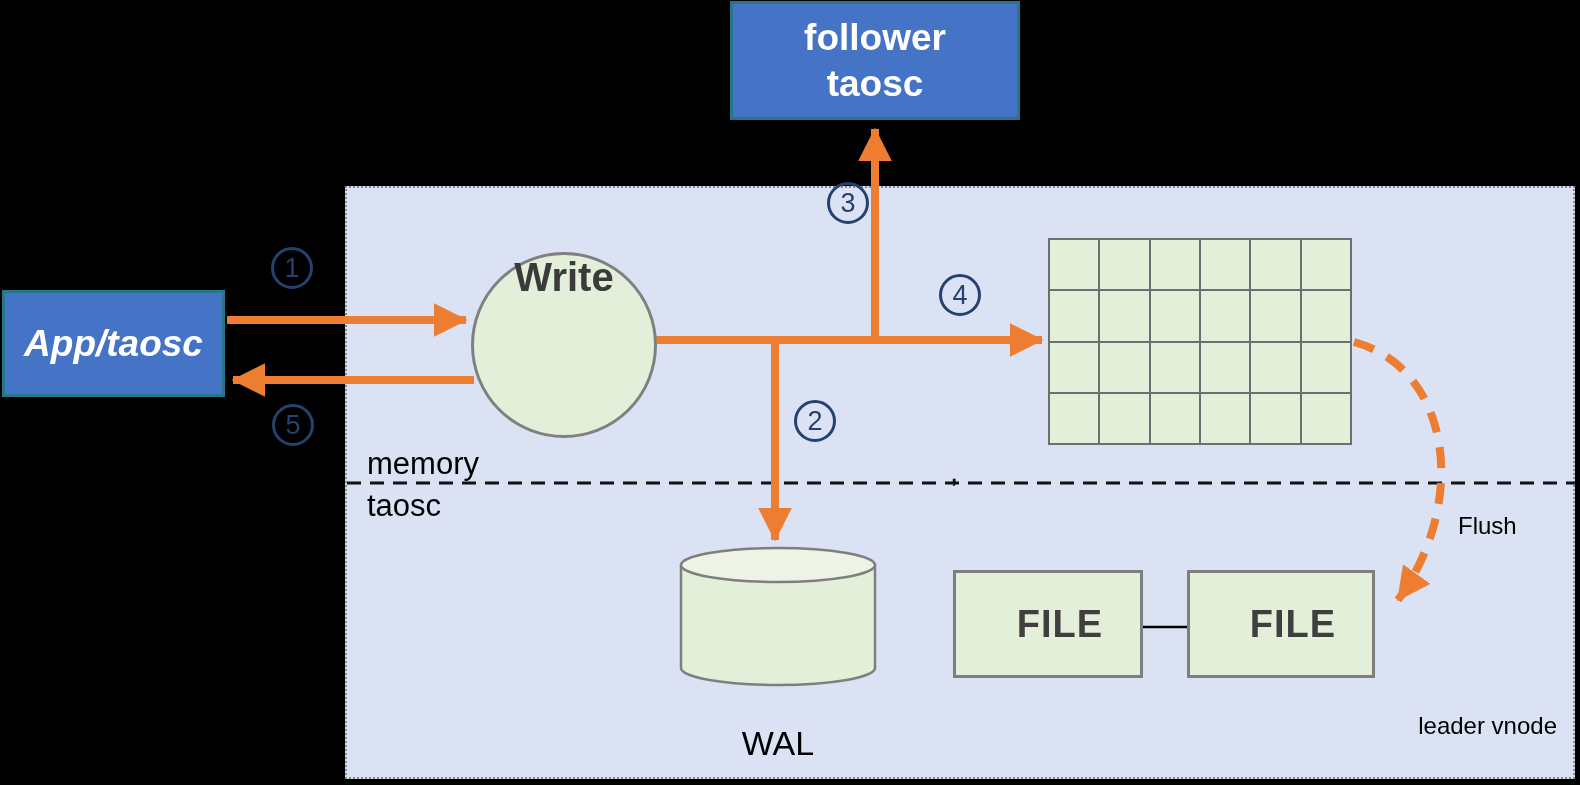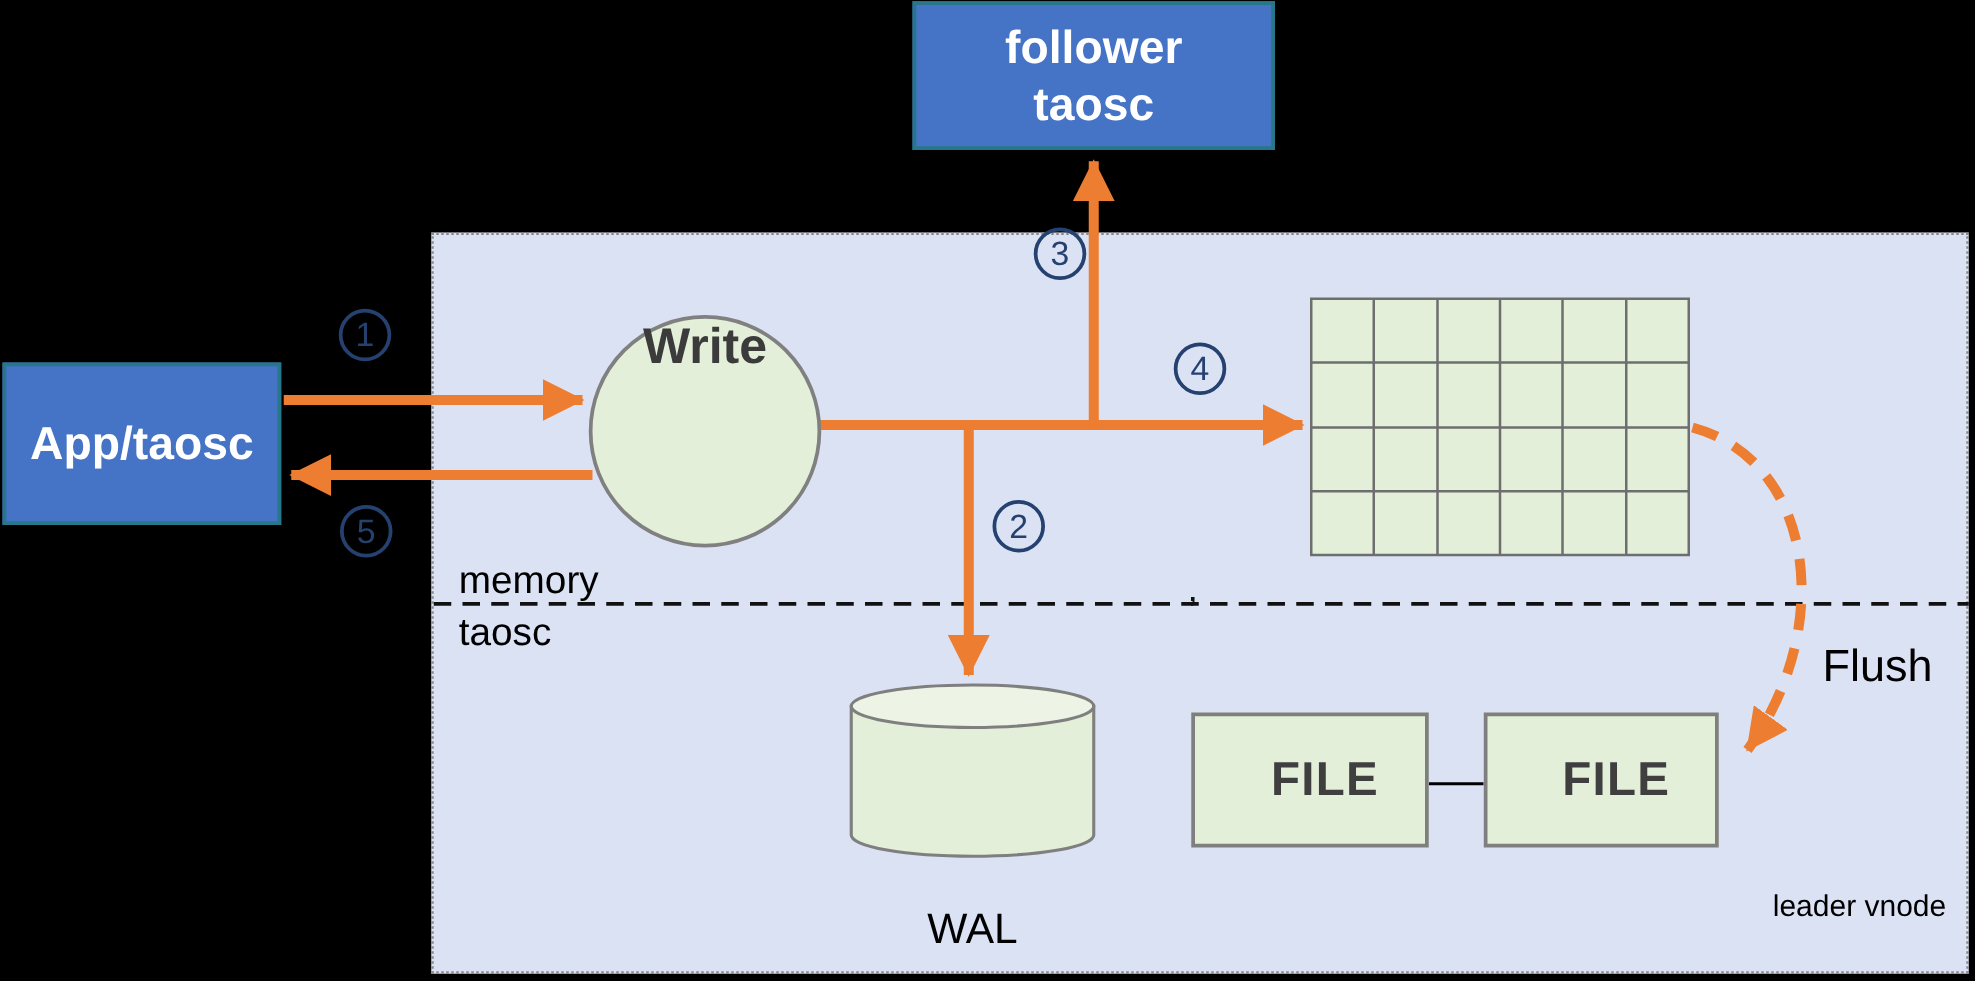--- a/index.html
+++ b/index.html
@@ -14,21 +14,21 @@
     background:#dbe2f4;border:2px dotted #8a8a8a;
   }
   
   .blue-box{
     background:#4573c5;border:3px solid #27768a;
     color:#fff;font-weight:bold;font-size:37px;line-height:1.23;
     display:flex;flex-direction:column;align-items:center;justify-content:center;
     text-align:center;box-sizing:border-box;
   }
   #follower-box{left:730px;top:1px;width:290px;height:119px;}
-  #app-box{left:2px;top:290px;width:223px;height:130px;}
+  #app-box{left:2px;top:290px;width:223px;height:107px;font-style:italic;}
   
   #write-circle{
     left:471px;top:252px;width:186px;height:186px;border-radius:50%;
     background:#e4efd9;border:3px solid #808080;box-sizing:border-box;
     display:flex;justify-content:center;
     color:#3b3b3b;font-weight:bold;font-size:40px;
   }
   
   #mem-grid{
     left:1048px;top:238px;width:304px;height:207px;
@@ -43,21 +43,21 @@
     display:flex;align-items:center;justify-content:center;
     color:#3f3f3f;font-weight:bold;font-size:38px;letter-spacing:1px;padding-left:24px;
   }
   #file-box-1{left:953px;top:570px;width:190px;height:108px;}
   #file-box-2{left:1187px;top:570px;width:188px;height:108px;}
   
   .plain{color:#000;font-size:31px;white-space:nowrap;text-align:center;}
   #memory-label{left:367px;top:446px;}
   #disk-label{left:367px;top:488px;}
   #wal-label{left:678px;top:708px;width:200px;text-align:center;font-size:34px;margin-top:16px;}
-  #flush-label{left:1458px;top:512px;font-size:36px;}
+  #flush-label{left:1458px;top:512px;font-size:24px;}
   #leader-label{left:1337px;top:712px;width:220px;text-align:right;font-size:24px;}
   #stray-mark{left:950px;top:455px;font-size:30px;color:#111;}
   
   .step{
     width:42px;height:42px;border-radius:50%;
     border:3px solid #25416f;color:#25416f;box-sizing:border-box;
     display:flex;align-items:center;justify-content:center;
     font-size:27px;font-weight:500;background:transparent;
   }
   #step-1{left:271px;top:247px;}

